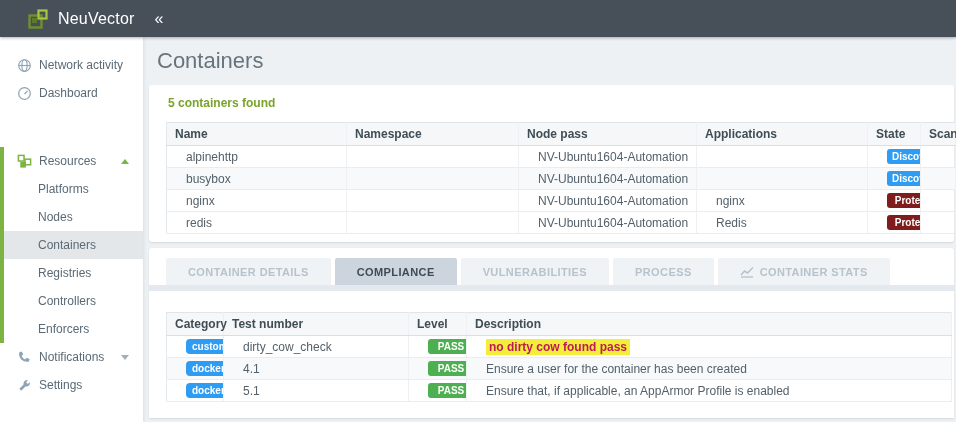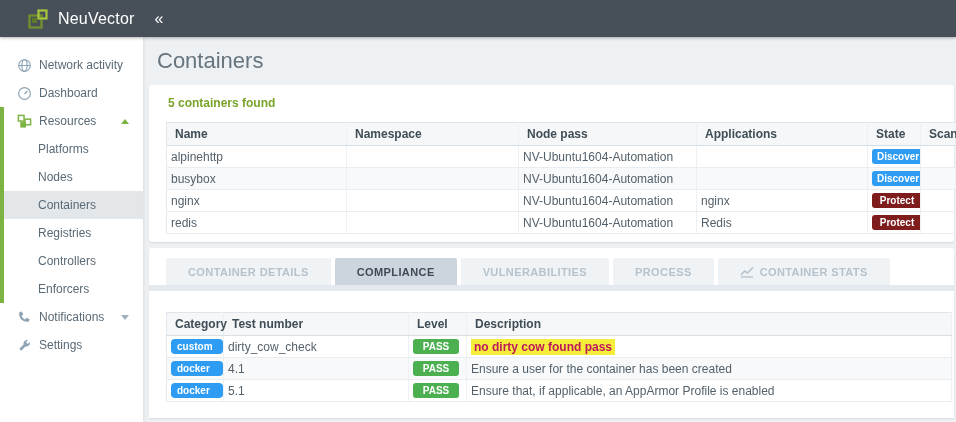--- a/index.html
+++ b/index.html
@@ -14,36 +14,36 @@
 
   
   .shell { display:flex; height:385px; }
   .sidebar { width:143px; background:#fff; box-shadow:1px 0 3px rgba(0,0,0,.08); flex:0 0 auto; padding-top:14px; }
   .main { flex:1; min-width:0; }
 
   
   .nav-item { height:28px; display:flex; align-items:center; padding-left:17px; color:#5a6a76; cursor:pointer; }
   .nav-item .ic { width:15px; height:15px; margin-right:7px; color:#8ea4b5; flex:0 0 auto; }
   .res-group { border-left:4px solid #7cb342; }
-  .res-group .nav-item { padding-left:13px; }
+  .res-group .nav-item { padding-left:13px;margin-top:40px; }
   .res-group .nav-item .ic { color:#7cb342; }
   .sub-item { height:28px; display:flex; align-items:center; padding-left:34px; color:#5a6a76; cursor:pointer; }
   .sub-item.selected { background:#e4e7ea; }
   .caret-up { width:0; height:0; border-left:4px solid transparent; border-right:4px solid transparent; border-bottom:5px solid #7cb342; margin-left:auto; margin-right:14px; }
   .caret-down { width:0; height:0; border-left:4px solid transparent; border-right:4px solid transparent; border-top:5px solid #9fb0bb; margin-left:auto; margin-right:14px; }
 
   
   .page-title { font-size:22px; color:#66747e; padding:11px 0 11px 14px; }
   .card { background:#fff; border-radius:3px; box-shadow:0 1px 2px rgba(0,0,0,.1); margin:0 2px 6px 6px; }
   .card1 { padding:9px 2px 8px 17px; }
   .count-msg { color:#79a32a; font-weight:bold; margin:2px 0 12px 2px; }
 
   table { border-collapse:collapse; width:100%; table-layout:fixed; }
   th { text-align:left; font-size:12px; color:#3f4d56; background:#f5f7f8; font-weight:bold; padding:4px 8px; border-top:1px solid #dfe5ea; border-bottom:1px solid #d8dfe5; }
-  td { padding:3px 4px; border-bottom:1px solid #e9edf0; color:#54616b; white-space:nowrap; overflow:hidden; }
+  td { padding:3px 19px; border-bottom:1px solid #e9edf0; color:#54616b; white-space:nowrap; overflow:hidden; }
   th, td { border-right:1px solid #eef1f3; }
   table { border-left:1px solid #e3e8ec; border-right:1px solid #e3e8ec; }
   tr.alt td { background:#f7f9fa; }
   tr.row-selected td { background:#eef0d9; }
   td.cell-focus { border:1px solid #ccd4da; }
 
   .badge { display:inline-block; min-width:50px; text-align:center; padding:2px 5px; border-radius:3px; color:#fff; font-size:10px; font-weight:bold; line-height:11px; }
   .badge-discover { background:#2f9cf4; }
   .badge-protect  { background:#7f1d1d; }
   .pill { display:inline-block; min-width:52px; padding:2px 6px; border-radius:4px; background:#2f9cf4; color:#fff; font-size:10px; font-weight:bold; line-height:11px; }

